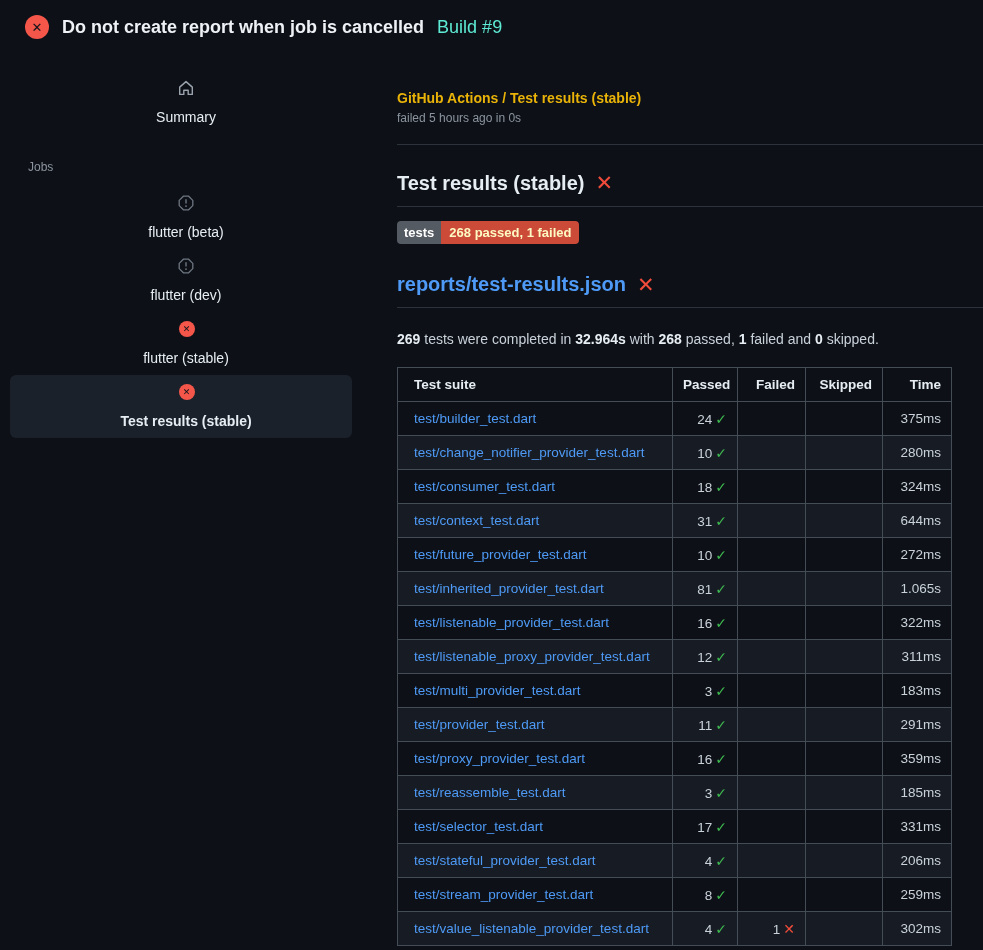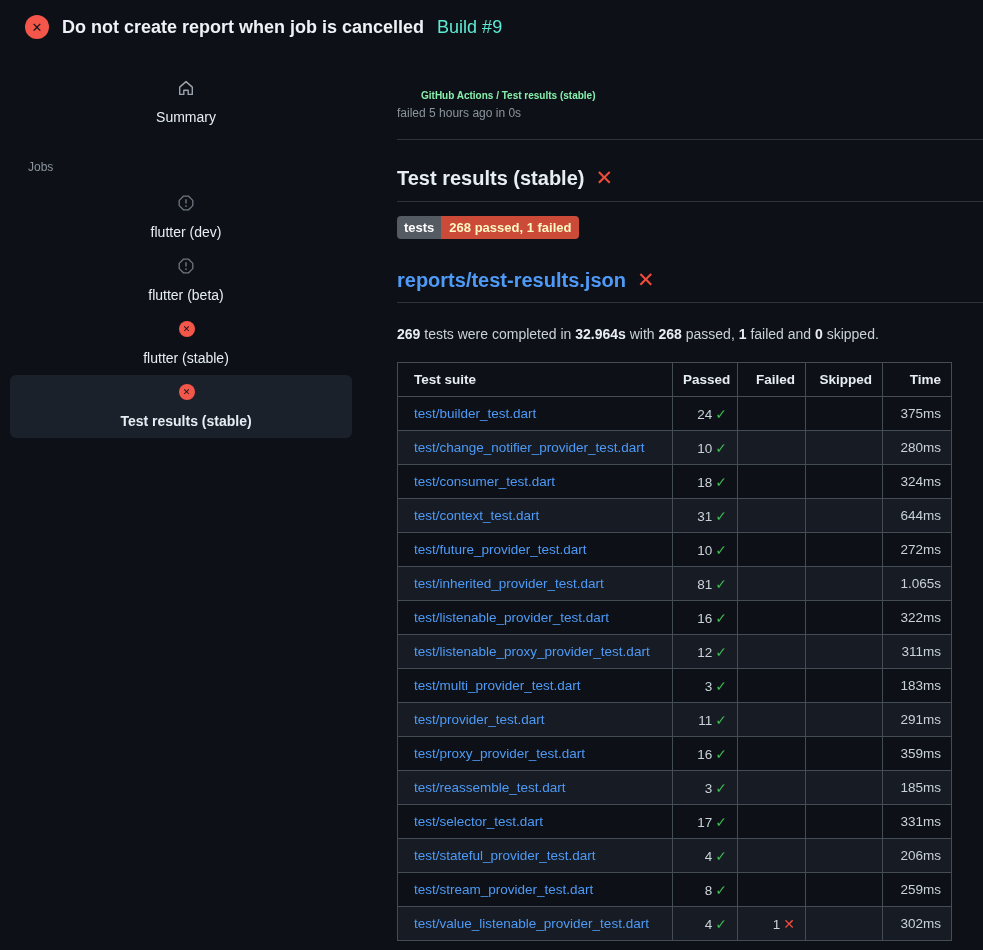--- a/index.html
+++ b/index.html
@@ -40,21 +40,21 @@
   .side-item.selected { background: #1b212a; font-weight: 700; }
   .side-item svg { flex-shrink: 0; }
   .jobs-label {
     font-size: 12px; color: #8b949e;
     margin: 26px 0 12px 28px;
   }
   .side-item .fail-circle.sm { margin-left: 1px; }
 
   
   .main { flex: 1 1 auto; min-width: 0; padding-top: 37px; }
-  .job-title { font-size: 10px; font-weight: 700; color: #86efac; margin-left: 24px; }
+  .job-title { font-size: 14px; font-weight: 700; color: #eab308; }
   .job-sub { font-size: 12px; color: #8b949e; margin-top: 5px; }
   .rule { border-bottom: 1px solid #2d333b; margin-top: 19px; }
 
   .h2-row {
     display: flex; align-items: center; gap: 11px;
     margin-top: 26px; padding-bottom: 11px;
     border-bottom: 1px solid #2d333b;
   }
   .h2-text { font-size: 20px; font-weight: 600; color: #e6edf3; }
   .x-mark { color: var(--fail-red); font-weight: 700; }
@@ -64,21 +64,21 @@
   .badge-label {
     background: var(--badge-gray); color: #ffffff;
     padding: 4px 7px; border-radius: 4px 0 0 4px;
   }
   .badge-value {
     background: var(--badge-red); color: #fef9c3;
     padding: 4px 8px; border-radius: 0 4px 4px 0;
   }
 
   .h3-row {
-    display: flex; align-items: center; gap: 11px;
+    display: flex; align-items: flex-start; gap: 11px;
     margin-top: 29px; padding-bottom: 10px;
     border-bottom: 1px solid #2d333b;
   }
   .h3-link { font-size: 20px; font-weight: 700; color: var(--link); text-decoration: none; }
 
   .summary-line { margin-top: 23px; font-size: 14px; color: #c9d1d9; }
   .summary-line b { color: #e6edf3; }
 
   
   table.results {
@@ -126,29 +126,29 @@
       <span>Summary</span>
     </div>
     <div class="jobs-label">Jobs</div>
     <div id="jobs-list">
         <div class="side-item">
           <svg width="16" height="16" viewBox="0 0 16 16">
             <path d="M5.4 1.2 H10.6 L14.8 5.4 V10.6 L10.6 14.8 H5.4 L1.2 10.6 V5.4 Z" fill="none" stroke="#6e7681" stroke-width="1.3"></path>
             <rect x="7.3" y="4.1" width="1.4" height="4.6" rx="0.7" fill="#6e7681"></rect>
             <circle cx="8" cy="11.1" r="0.95" fill="#6e7681"></circle>
           </svg>
-          <span>flutter (dev)</span>
+          <span>flutter (beta)</span>
         </div>
         <div class="side-item">
           <svg width="16" height="16" viewBox="0 0 16 16">
             <path d="M5.4 1.2 H10.6 L14.8 5.4 V10.6 L10.6 14.8 H5.4 L1.2 10.6 V5.4 Z" fill="none" stroke="#6e7681" stroke-width="1.3"></path>
             <rect x="7.3" y="4.1" width="1.4" height="4.6" rx="0.7" fill="#6e7681"></rect>
             <circle cx="8" cy="11.1" r="0.95" fill="#6e7681"></circle>
           </svg>
-          <span>flutter (beta)</span>
+          <span>flutter (dev)</span>
         </div>
         <div class="side-item">
           <span class="fail-circle sm">✕</span>
           <span>flutter (stable)</span>
         </div>
         <div class="side-item selected">
           <span class="fail-circle sm">✕</span>
           <span>Test results (stable)</span>
         </div>
       </div>

